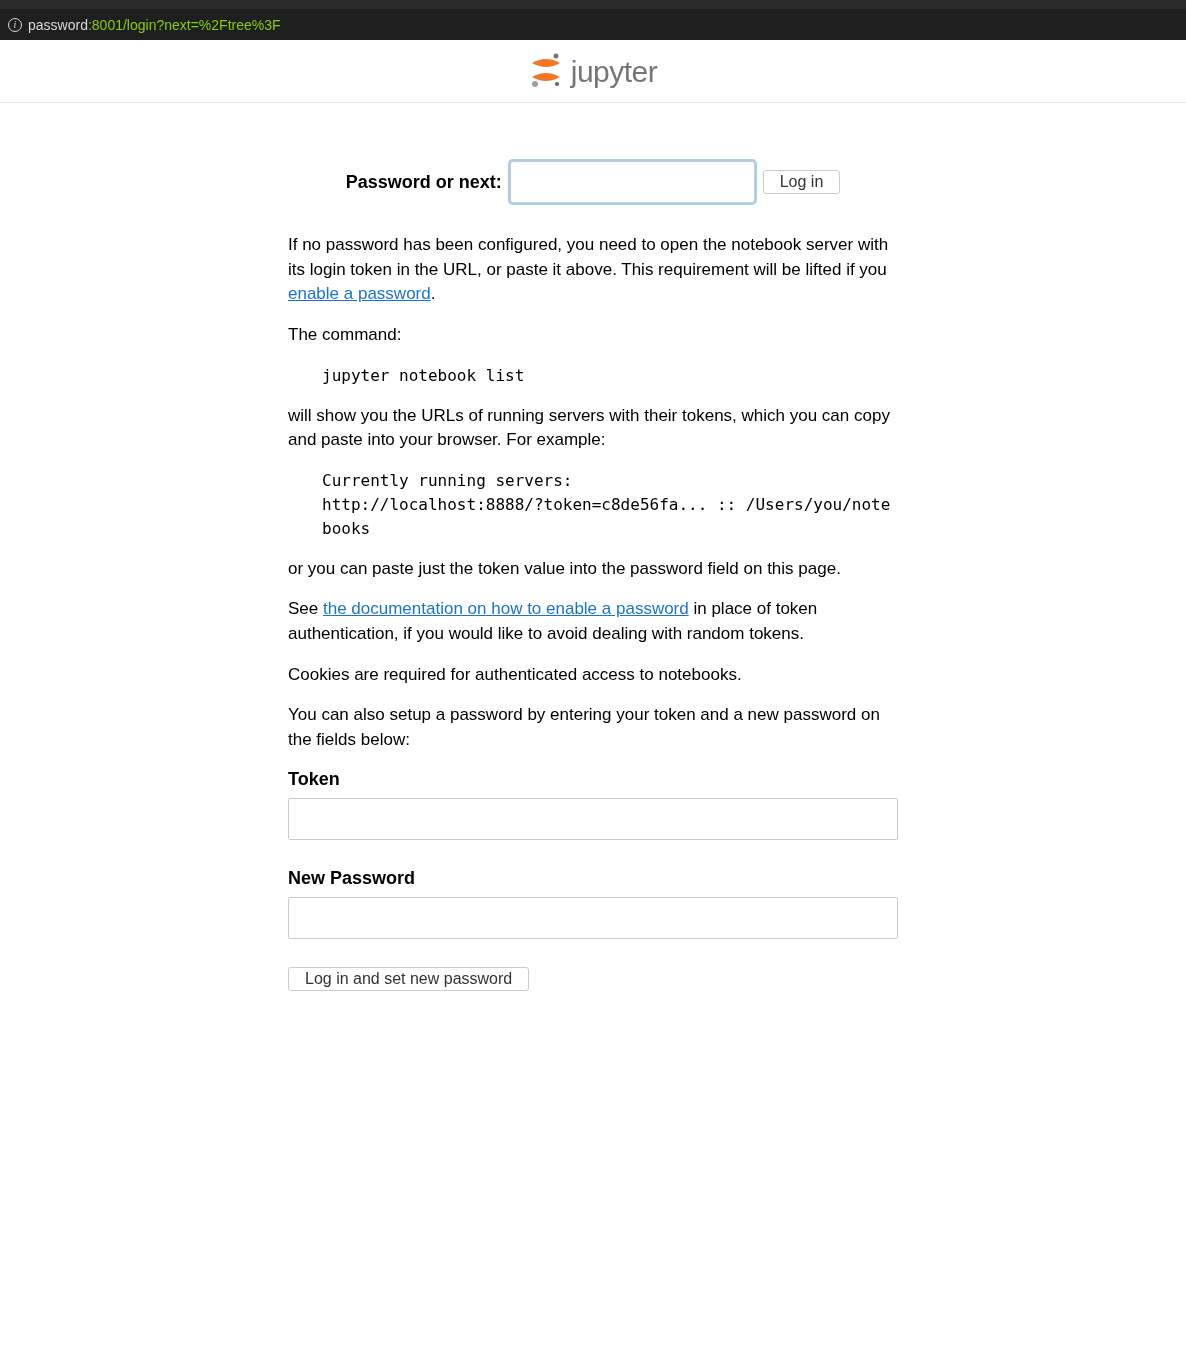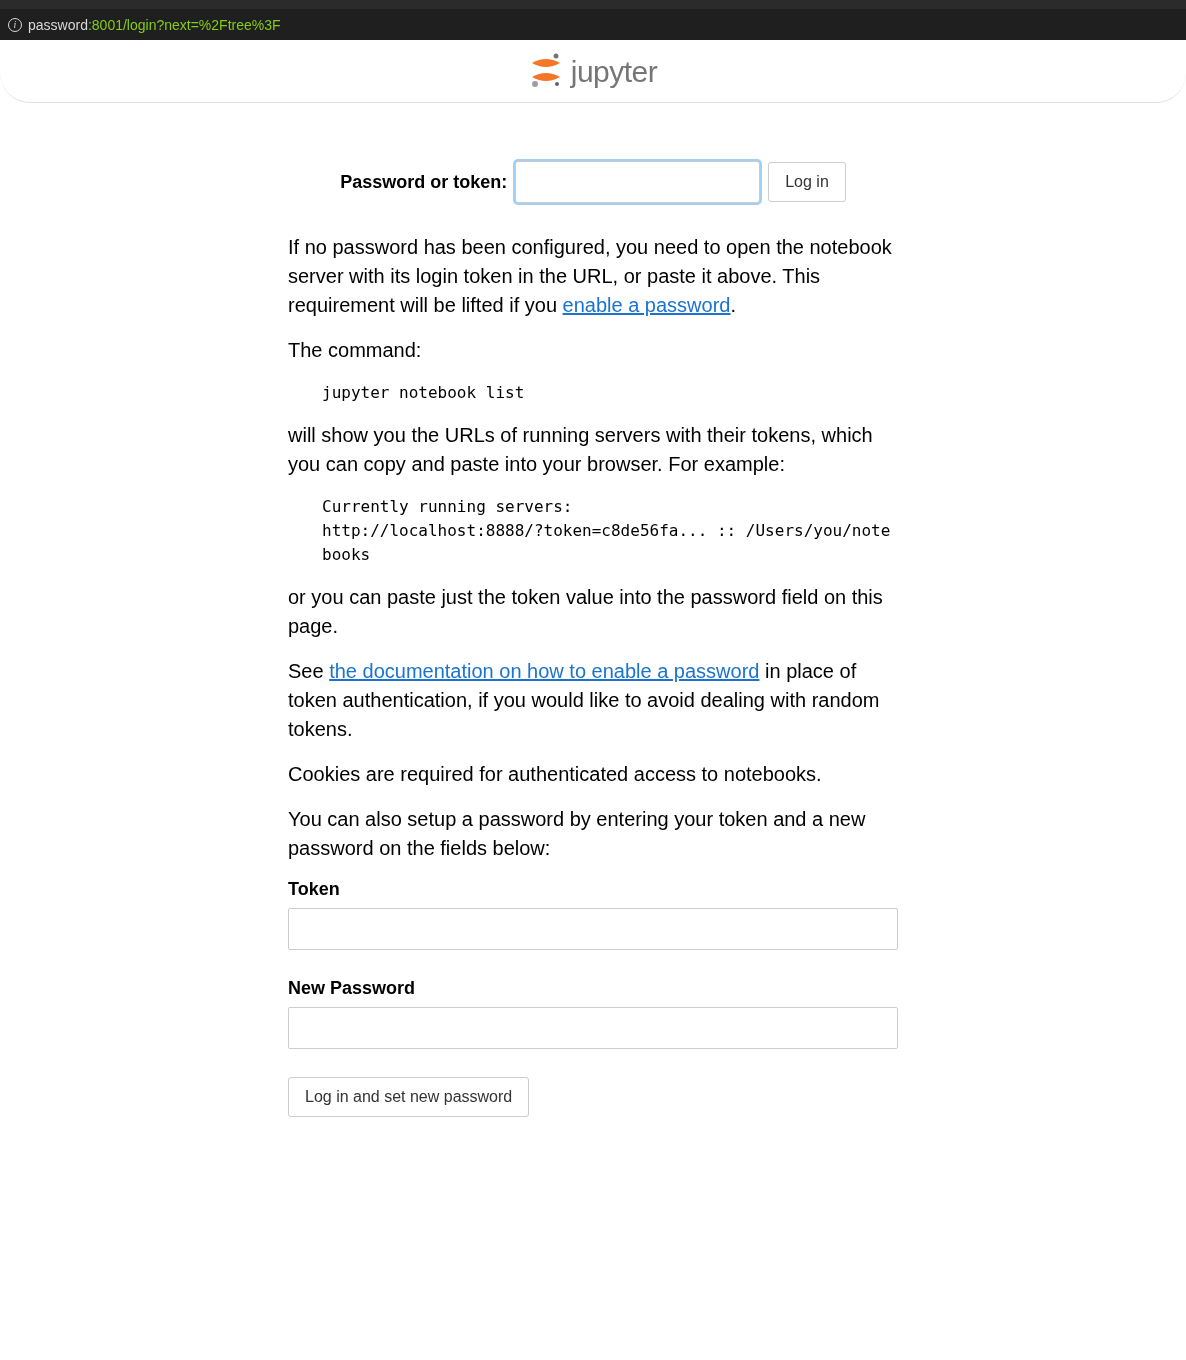--- a/index.html
+++ b/index.html
@@ -37,21 +37,20 @@
       font-family: serif;
       font-style: italic;
       line-height: 1;
     }
     .url-path-dim { color: #84cc16; }
     
     .header {
       border-bottom: 1px solid #e1e1e1;
       padding: 12px 0 10px;
       text-align: center;
-      border-radius: 30px;
     }
     .logo-wrap {
       display: inline-flex;
       align-items: center;
       gap: 8px;
     }
     .logo-icon { display: inline-block; }
     .logo-text {
       font-size: 30px;
       color: #767676;
@@ -83,34 +82,34 @@
       border-radius: 3px;
       padding: 0 8px;
       font-size: 15px;
       outline: none;
       box-shadow: 0 0 0 2px rgba(102,175,233,.6);
     }
     .btn {
       background: #fff;
       border: 1px solid #ccc;
       border-radius: 3px;
-      padding: 10px 16px;
+      padding: 2px 16px;
       font-size: 16px;
       color: #333;
       cursor: pointer;
     }
     
     h3 {
       font-size: 24px;
       font-weight: bold;
       margin-top: 28px;
       margin-bottom: 16px;
     }
     p {
-      font-size: 20px;
+      font-size: 17px;
       line-height: 1.45;
       margin-bottom: 16px;
     }
     a {
       color: #1a73cf;
       text-decoration: underline;
     }
     pre {
       font-family: Menlo, Consolas, monospace;
       font-size: 16px;
@@ -156,21 +155,21 @@
         <circle cx="28" cy="32" r="2" fill="#616161"></circle>
       </svg>
     </span>
     <span class="logo-text">jupyter</span>
   </span>
 </div>
 
 <div class="content">
 
   <div class="login-row">
-    <label class="login-label">Password or token:</label>
+    <label class="login-label">Password or next:</label>
     <input class="password-input" type="password" style="">
     <button class="btn">Log in</button>
   </div>
 
 
   <p>
     <span>If no password has been configured, you need to open the notebook server with its login token in the URL, or paste it above. This requirement will be lifted if you </span><a href="#">enable a password</a><span>.</span>
   </p>
 
   <p>The command:</p>

